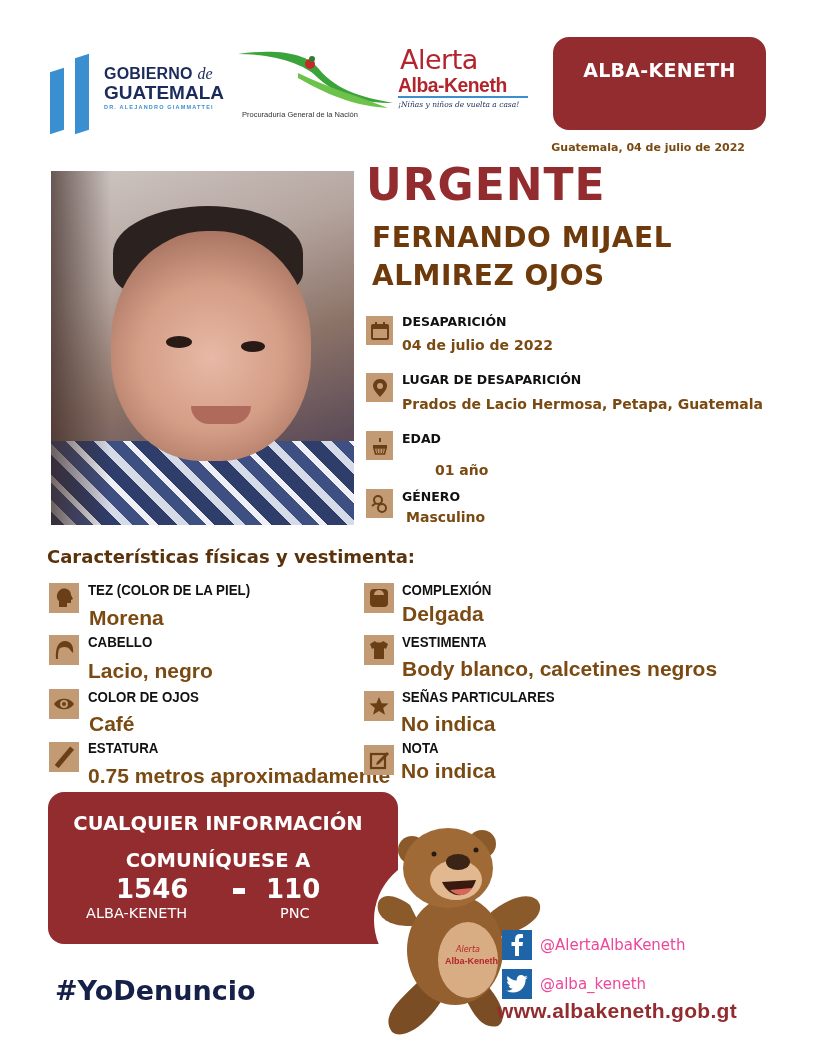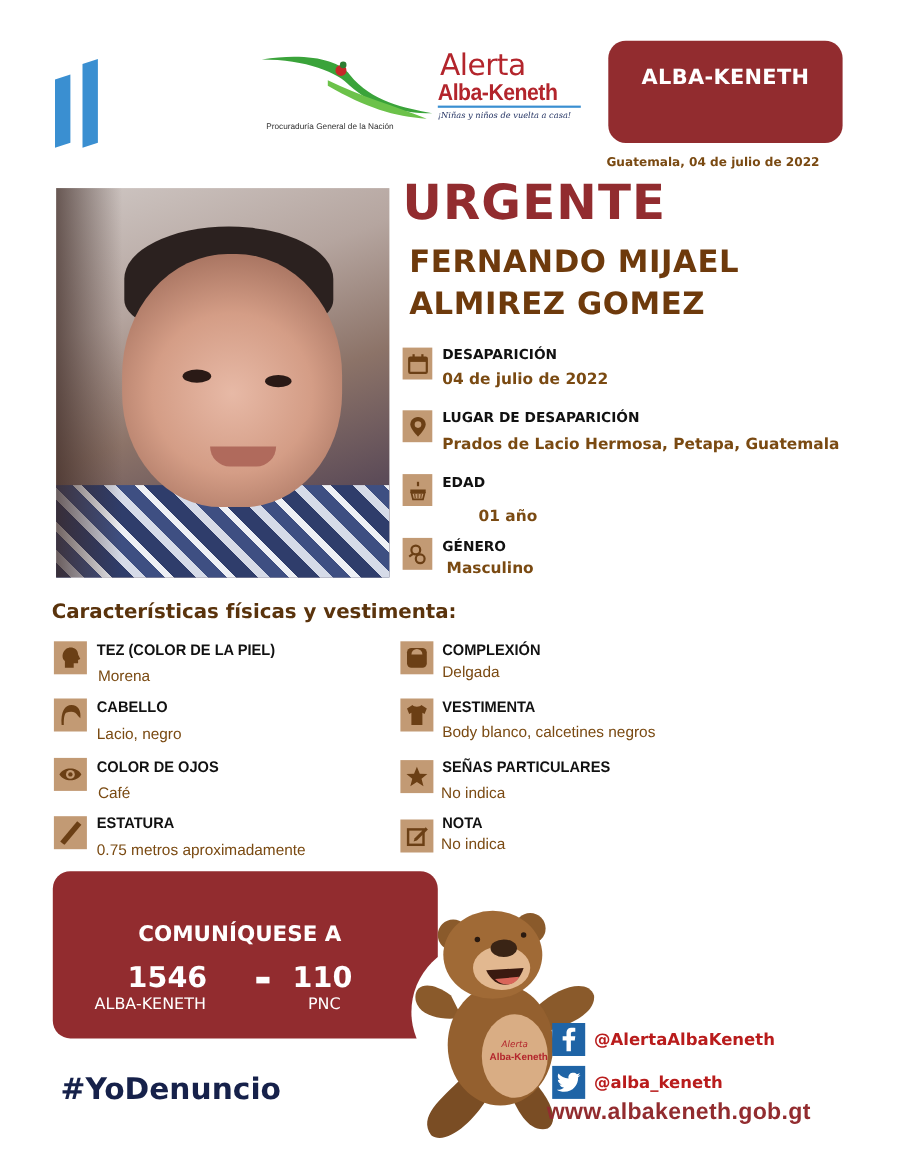--- a/index.html
+++ b/index.html
@@ -56,48 +56,53 @@
   .info-icon { position: absolute; width: 27px; height: 29px; background: #c29a74; display: flex; align-items: center; justify-content: center; }
   .info-icon svg { width: 20px; height: 20px; }
   .lbl { position: absolute; font-family: "DejaVu Sans", sans-serif; font-size: 12.5px; color: #111; white-space: nowrap; font-weight: bold; }
   .val { position: absolute; font-family: "DejaVu Sans", sans-serif; font-weight: bold; font-size: 14px; color: #7a4a12; white-space: nowrap; }
 
   
   .chars-title { position: absolute; left: 47px; top: 546px; font-family: "DejaVu Sans", sans-serif; font-weight: bold; font-size: 18px; color: #5a330c; }
   .c-icon { position: absolute; width: 30px; height: 30px; background: #c29a74; display: flex; align-items: center; justify-content: center; }
   .c-icon svg { width: 22px; height: 22px; }
   .c-lbl { position: absolute; font-family: "Liberation Sans", sans-serif; font-weight: bold; font-size: 14px; color: #111; white-space: nowrap; transform: scaleX(0.95); transform-origin: left; }
-  .c-val { position: absolute; font-family: "Liberation Sans", sans-serif; font-weight: normal; font-size: 14px; color: #7a4a12; white-space: nowrap; }
+  .c-val { position: absolute; font-family: "Liberation Sans", sans-serif; font-weight: bold; font-size: 21px; color: #7a4a12; white-space: nowrap; }
 
   
   .contact { position: absolute; left: 48px; top: 792px; width: 350px; height: 152px; background: #922c2f; border-radius: 16px; color: #fff; }
   .contact-l1 { position: absolute; left: 0; width: 340px; top: 20px; text-align: center; font-family: "DejaVu Sans", sans-serif; font-weight: bold; font-size: 19.5px; }
-  .contact-l2 { position: absolute; left: 0; width: 340px; top: 45px; text-align: center; font-family: "DejaVu Sans", sans-serif; font-weight: bold; font-size: 19.5px; }
+  .contact-l2 { position: absolute; left: 0; width: 340px; top: 57px; text-align: center; font-family: "DejaVu Sans", sans-serif; font-weight: bold; font-size: 19.5px; }
   .num-a { position: absolute; left: 68px; top: 82px; font-family: "DejaVu Sans", sans-serif; font-weight: bold; font-size: 26px; }
   .sub-a { position: absolute; left: 38px; top: 113px; font-family: "DejaVu Sans", sans-serif; font-size: 14.5px; }
   .dash { position: absolute; left: 185px; top: 96px; width: 12px; height: 6px; background: #fff; }
   .num-b { position: absolute; left: 218px; top: 82px; font-family: "DejaVu Sans", sans-serif; font-weight: bold; font-size: 26px; }
   .sub-b { position: absolute; left: 232px; top: 113px; font-family: "DejaVu Sans", sans-serif; font-size: 14.5px; }
 
   
   .bear { position: absolute; left: 370px; top: 810px; width: 175px; height: 232px; }
 
   
   .soc-icon { position: absolute; width: 30px; height: 30px; background: #1f64a6; display: flex; align-items: center; justify-content: center; }
-  .soc-text { position: absolute; font-family: "DejaVu Sans", sans-serif; font-weight: bold; font-size: 15px; color: #b91c1c; white-space: nowrap; }
+  .soc-text { position: absolute; font-family: "DejaVu Sans", sans-serif; font-weight: normal; font-size: 15px; color: #ec4899; white-space: nowrap; }
   .website { position: absolute; left: 497px; top: 999px; font-family: Liberation Sans, sans-serif; font-weight: bold; font-size: 21px; color: #922c2f; white-space: nowrap; letter-spacing: 0.3px; }
 
   .hashtag { position: absolute; left: 55px; top: 975px; font-family: "DejaVu Sans", sans-serif; font-weight: bold; font-size: 27px; color: #16214a; }
 </style>
 </head>
 <body>
 
 <div class="gov-logo">
   <div class="gov-bar1"></div>
   <div class="gov-bar2"></div>
+  <div class="gov-text">
+    <div class="gov-line1"><span>GOBIERNO</span> <span class="de">de</span></div>
+    <div class="gov-line2">GUATEMALA</div>
+    <div class="gov-line3">DR. ALEJANDRO GIAMMATTEI</div>
+  </div>
 </div>
 
 <div class="pgn-logo">
   <svg class="pgn-swoosh" width="160" height="70" viewBox="0 0 160 70">
     <path d="M0 6 C40 0 70 6 80 20 C100 45 130 50 155 55 C125 55 100 48 80 30 C70 18 40 6 0 6Z" fill="#3aa33a"></path>
     <path d="M60 25 C90 40 120 48 150 60 C120 58 95 50 60 30Z" fill="#6cc24a"></path>
     <circle cx="72" cy="16" r="5" fill="#c62828"></circle>
     <circle cx="74" cy="11" r="3" fill="#2e7d32"></circle>
   </svg>
   <div class="pgn-sub">Procuraduría General de la Nación</div>
@@ -121,21 +126,21 @@
   <div class="hair"></div>
   <div class="face"></div>
   <div class="eye1"></div>
   <div class="eye2"></div>
   <div class="mouth"></div>
   <div class="shadow-l"></div>
 </div>
 
 <div class="urgente">URGENTE</div>
 <div class="name1">FERNANDO MIJAEL</div>
-<div class="name2">ALMIREZ GOMEZ</div>
+<div class="name2">ALMIREZ OJOS</div>
 
 <div class="info-icon" style="left:366px; top:316px;">
   <svg viewBox="0 0 20 20">
       <rect x="2" y="4" width="16" height="14" rx="1" fill="none" stroke="#6b3f15" stroke-width="2"></rect>
       <rect x="2" y="4" width="16" height="4" fill="#6b3f15"></rect>
       <rect x="5" y="1" width="2" height="5" fill="#6b3f15"></rect>
       <rect x="13" y="1" width="2" height="5" fill="#6b3f15"></rect>
     </svg>
 </div>
 <div class="lbl" style="left:402px; top:314px;">DESAPARICIÓN</div>
@@ -237,20 +242,21 @@
 <div class="c-icon" style="left:364px; top:745px;">
   <svg viewBox="0 0 22 22">
       <rect x="3" y="5" width="14" height="14" fill="none" stroke="#6b3f15" stroke-width="2.2"></rect>
       <path d="M9 13 L19 3 L21 5 L11 15 L8 16Z" fill="#6b3f15"></path>
     </svg>
 </div>
 <div class="c-lbl" style="left:402px; top:740px;">NOTA</div>
 <div class="c-val" style="left:401px; top:759px;">No indica</div>
 
 <div class="contact">
+  <div class="contact-l1">CUALQUIER INFORMACIÓN</div>
   <div class="contact-l2">COMUNÍQUESE A</div>
   <div class="num-a">1546</div>
   <div class="sub-a">ALBA-KENETH</div>
   <div class="dash"></div>
   <div class="num-b">110</div>
   <div class="sub-b">PNC</div>
 </div>
 
 <svg class="bear" viewBox="0 0 175 232">
   <circle cx="68" cy="110" r="64" fill="#ffffff"></circle>

